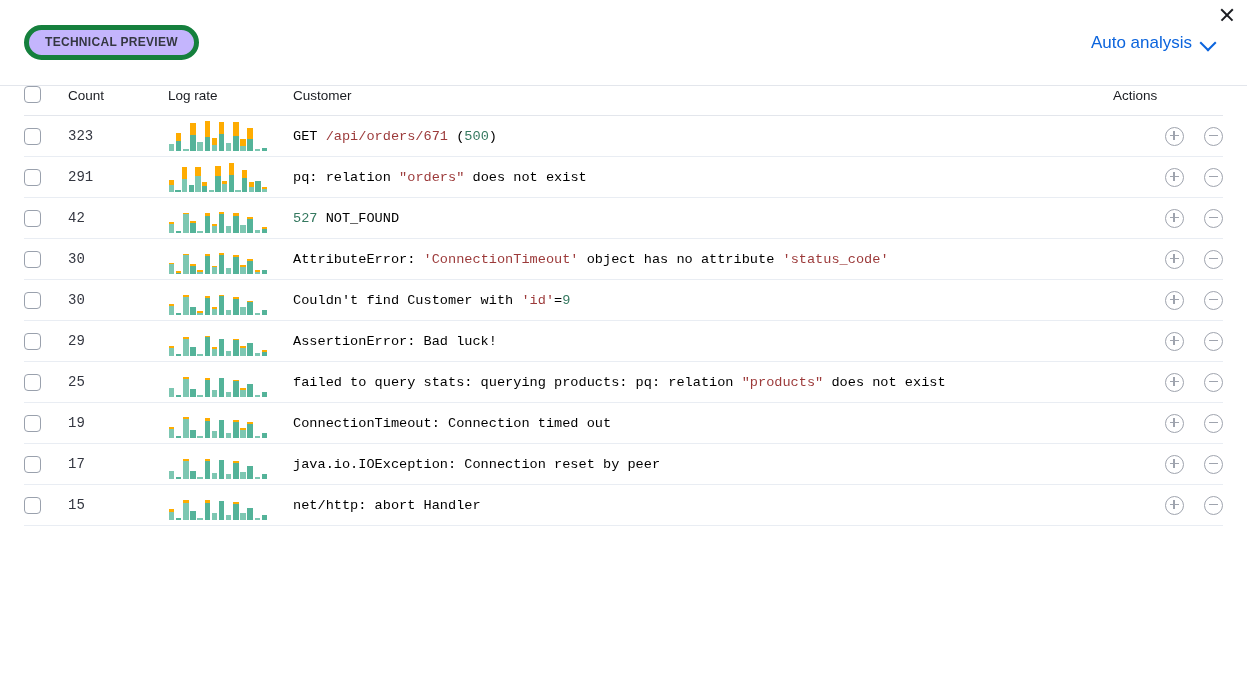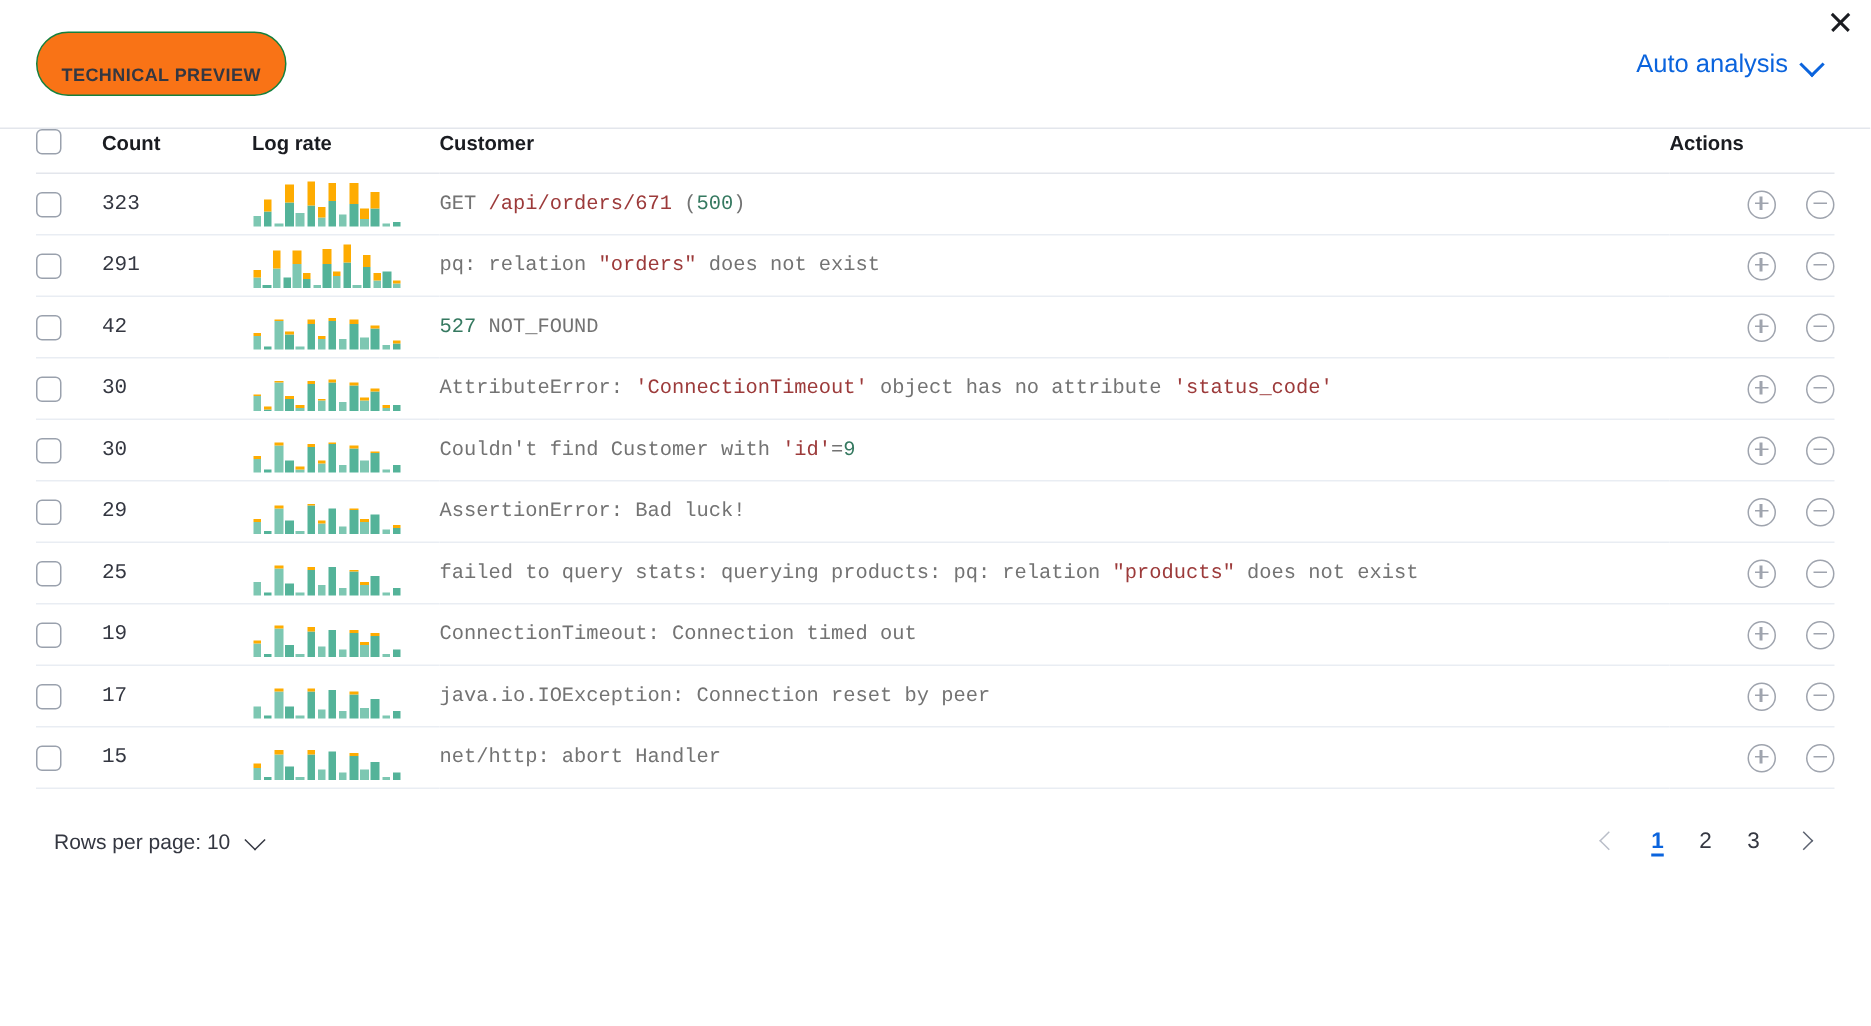--- a/index.html
+++ b/index.html
@@ -22,28 +22,28 @@
   }
   .header-left { display: flex; align-items: center; gap: 16px; }
   .page-title {
     font-size: 30px;
     font-weight: 700;
     letter-spacing: -0.3px;
     color: #1a1c21;
     white-space: nowrap;
   }
   .badge-preview {
-    border: 1px solid #15803d;
+    border: 5px solid #15803d;
     border-radius: 999px;
-    padding: 22px 16px 7px;
+    padding: 6px 16px 7px;
     font-size: 12px;
     font-weight: 700;
     letter-spacing: 0.3px;
     color: #343741;
-    background: #f97316;
+    background: #c4b5fd;
     white-space: nowrap;
     line-height: 1;
   }
   .header-right {
     margin-left: auto;
     display: flex;
     align-items: center;
     gap: 9px;
     color: #0b64dd;
     font-size: 17px;
@@ -89,21 +89,21 @@
   }
 
   
   table.patterns {
     width: 100%;
     border-collapse: collapse;
     table-layout: fixed;
   }
   table.patterns th {
     font-size: 13.5px;
-    font-weight: 700;
+    font-weight: 400;
     color: #1a1c21;
     text-align: left;
     padding: 0 0 12px 0;
     border-bottom: 1px solid #e3e6ec;
     vertical-align: bottom;
   }
   table.patterns td {
     border-bottom: 1px solid #e9edf3;
     padding: 0;
     height: 41px;
@@ -147,21 +147,21 @@
   .spark .seg-t { position: absolute; left: 0; right: 0; bottom: 0; }
 
   
   .ex {
     font-family: "Liberation Mono", monospace;
     font-size: 13.6px;
     white-space: nowrap;
     padding-left: 8px;
     letter-spacing: 0px;
   }
-  .tk-def { color: #737373; }
+  .tk-def { color: #000000; }
   .tk-str { color: #9c3a3a; }
   .tk-num { color: #357960; }
 
   
   .actions-cell { text-align: right; padding-right: 4px; white-space: nowrap; }
   .act {
     display: inline-block;
     width: 19px; height: 19px;
     border: 1.4px solid #9fa4ae;
     border-radius: 50%;
@@ -888,31 +888,14 @@
                 <div class="seg-t" style="height: 4.8px; background: rgb(84, 179, 153);"></div>
               </div>
             </div>
           </td>
           <td class="ex"><span class="tk-def">net/http: abort Handler</span></td>
           <td class="actions-cell"><span class="act plus"></span><span class="act minus"></span></td>
         </tr>
       </tbody>
   </table>
 
-  <div class="footer">
-    <div class="rows-per-page">
-      <span>Rows per page: 10</span>
-      <span class="chev-down"></span>
-    </div>
-    <div class="pager" id="pager">
-      <div class="pg-arrow prev">
-          <i></i>
-        </div>
-    <div class="pg-num active">1</div>
-        <div class="pg-num">2</div>
-        <div class="pg-num">3</div>
-        <div class="pg-arrow next">
-          <i></i>
-        </div>
-      </div>
-  </div>
 
 </div>
 
 </body></html>

